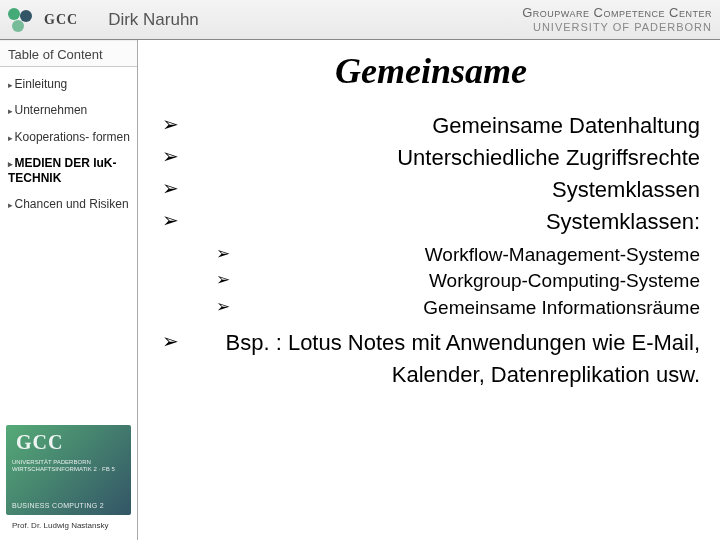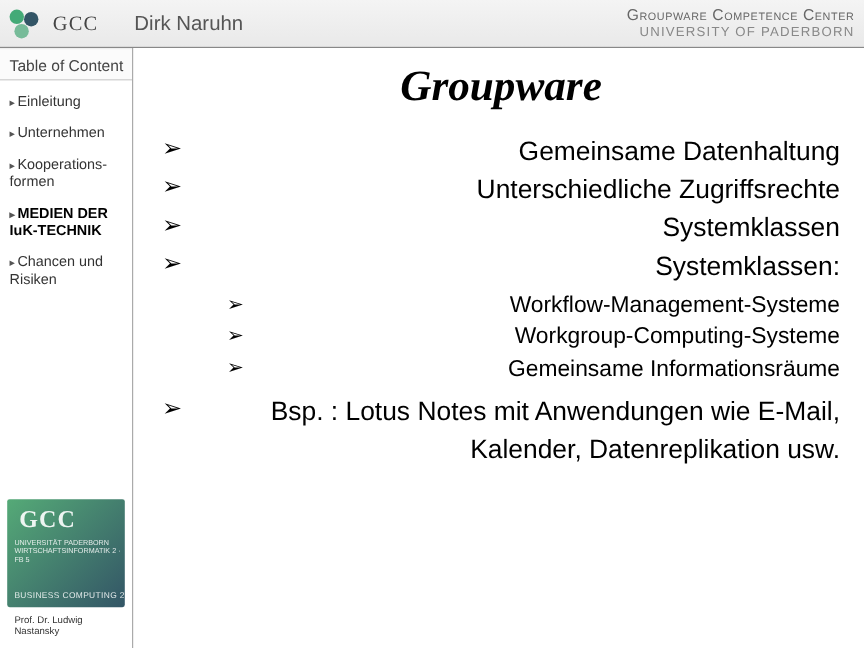--- a/index.html
+++ b/index.html
@@ -1,27 +1,27 @@
 <!DOCTYPE html>
 <html><head>
 <meta charset="utf-8">
 <style>
   * { box-sizing: border-box; margin: 0; padding: 0; }
   html, body { width: 720px; height: 540px; font-family: Arial, sans-serif; overflow: hidden; background: #fff; }
   .slide { width: 720px; height: 540px; position: relative; display: flex; flex-direction: column; }
   .header { height: 40px; display: flex; align-items: center; border-bottom: 1px solid #888; background: linear-gradient(#f4f4f4,#e9e9e9); }
   .logo-gcc { width:40px; height:40px; display:flex; align-items:center; justify-content:center; }
   .logo-gcc svg { width:32px; height:32px; }
-  .gcc-text { font-size:17px; font-weight:normal; color:#444; font-family: Georgia, serif; margin-left:4px; letter-spacing:1px;}
+  .gcc-text { font-size:14px; font-weight:bold; color:#444; font-family: Georgia, serif; margin-left:4px; letter-spacing:1px;}
   .author { font-size:17px; color:#555; margin-left:30px; font-family: Arial, sans-serif; }
   .header-right { margin-left:auto; text-align:right; padding-right:8px; }
   .comp-center { font-size:13px; color:#666; font-variant: small-caps; letter-spacing:0.5px; line-height:1.1;}
   .uni { font-size:11px; color:#888; letter-spacing:1px; }
   .body { flex:1; display:flex; }
-  .sidebar { width:111px; background:#fff; border-right:1px solid #aaa; display:flex; flex-direction:column; }
+  .sidebar { width:138px; background:#fff; border-right:1px solid #aaa; display:flex; flex-direction:column; }
   .toc-header { font-size:13px; color:#444; padding:6px 4px 4px 8px; border-bottom:1px solid #ccc; border-top:1px solid #eee; background:#fbfbfb;}
   .toc-list { padding:4px 4px 4px 6px; }
   .toc-item { font-size:12px; color:#333; padding:6px 2px; line-height:1.2; cursor:pointer; }
   .toc-item.active { font-weight:bold; color:#000; }
   .toc-arrow { font-size:9px; color:#555; margin-right:2px; display:inline-block;}
   .sidebar-bottom { margin-top:auto; padding:6px; font-size:7px; color:#666; }
   .sidebar-logo { width:100%; height:90px; background:linear-gradient(135deg,#5a7,#356); border-radius:2px; margin-bottom:4px; position:relative; overflow:hidden;}
   .sidebar-logo::before{ content:"GCC"; position:absolute; top:6px; left:10px; color:rgba(255,255,255,0.9); font-family:Georgia,serif; font-size:20px; font-weight:bold; letter-spacing:1px;}
   .sidebar-logo::after{ content:"BUSINESS COMPUTING 2"; position:absolute; bottom:6px; left:6px; color:rgba(255,255,255,0.85); font-size:7px; letter-spacing:0.3px;}
   .sidebar-logo .mid{ position:absolute; top:34px; left:6px; color:rgba(255,255,255,0.85); font-size:6px; line-height:1.2;}
@@ -71,21 +71,21 @@
       <div class="sidebar-bottom">
         <div class="sidebar-logo">
           <div class="mid">UNIVERSITÄT PADERBORN
 WIRTSCHAFTSINFORMATIK 2 · FB 5</div>
         </div>
         <div class="footer-name">Prof. Dr. Ludwig Nastansky</div>
       </div>
     </div>
 
     <div class="content">
-      <div class="title">Groupware</div>
+      <div class="title">Gemeinsame</div>
       <ul class="list-l1">
         <li>Gemeinsame Datenhaltung</li>
         <li>Unterschiedliche Zugriffsrechte</li>
         <li>Systemklassen</li>
         <li><span>Systemklassen:</span>
           <ul class="list-l2">
             <li>Workflow-Management-Systeme</li>
             <li>Workgroup-Computing-Systeme</li>
             <li>Gemeinsame Informationsräume</li>
           </ul>

